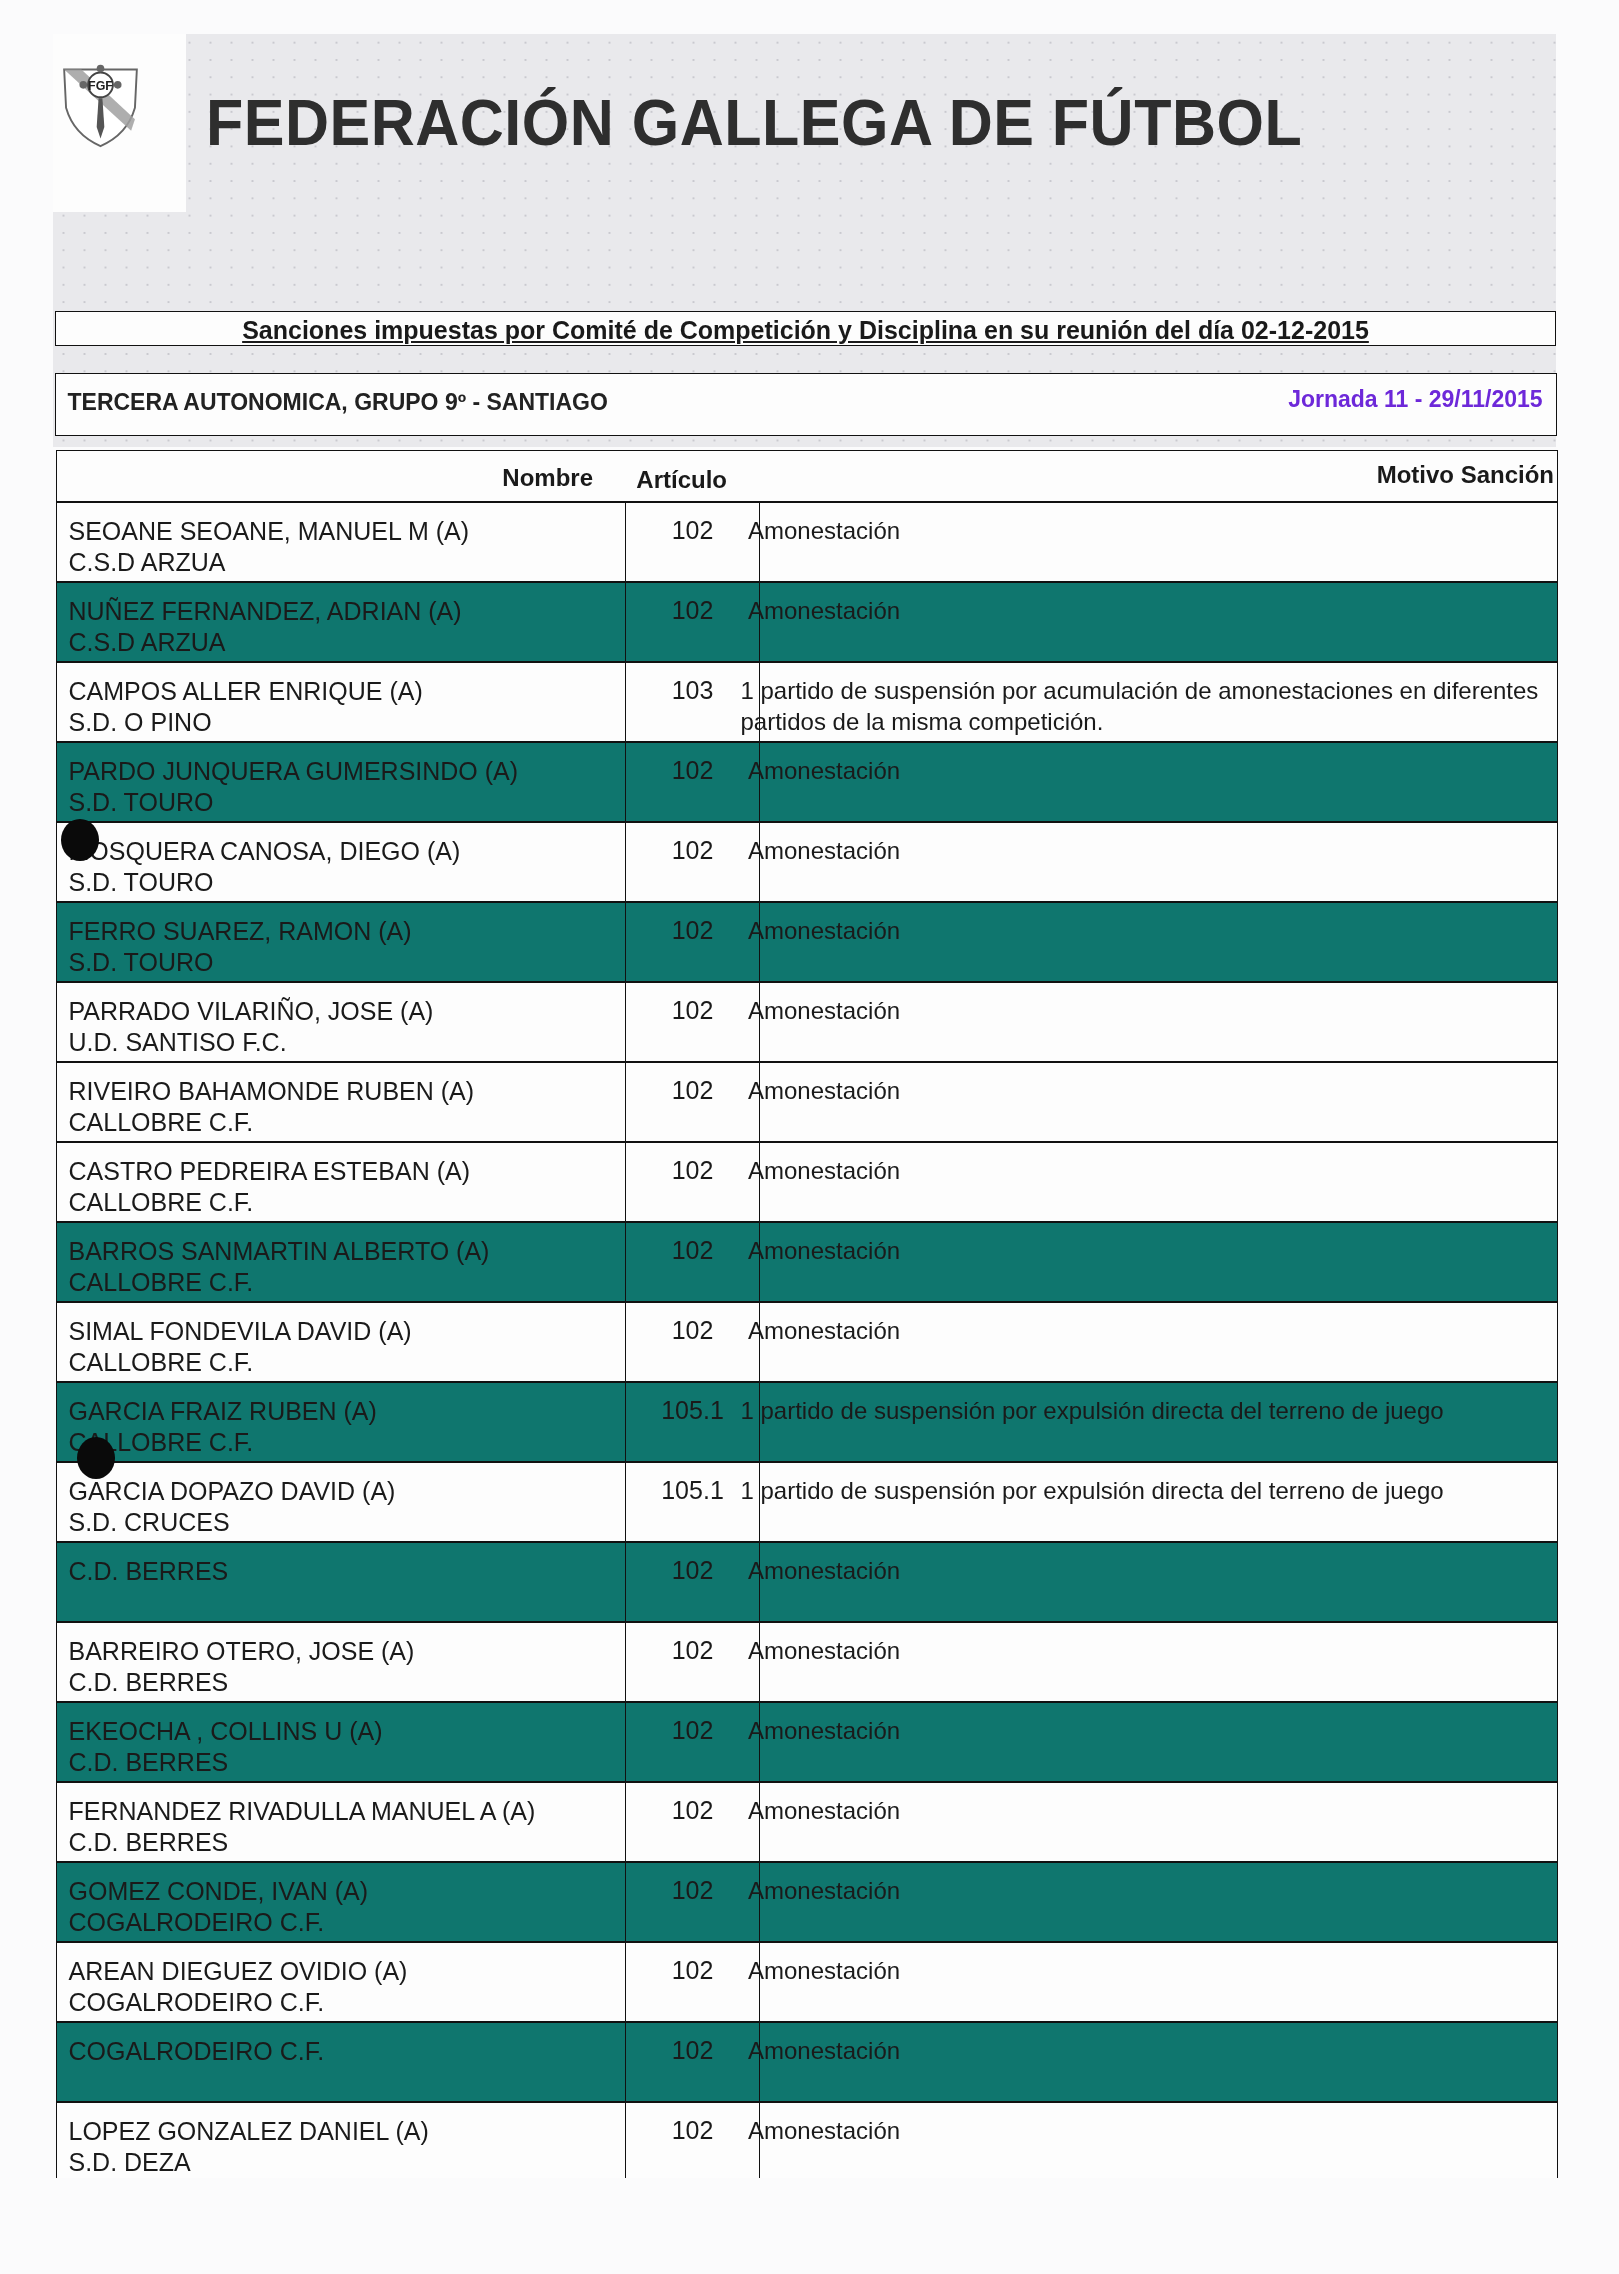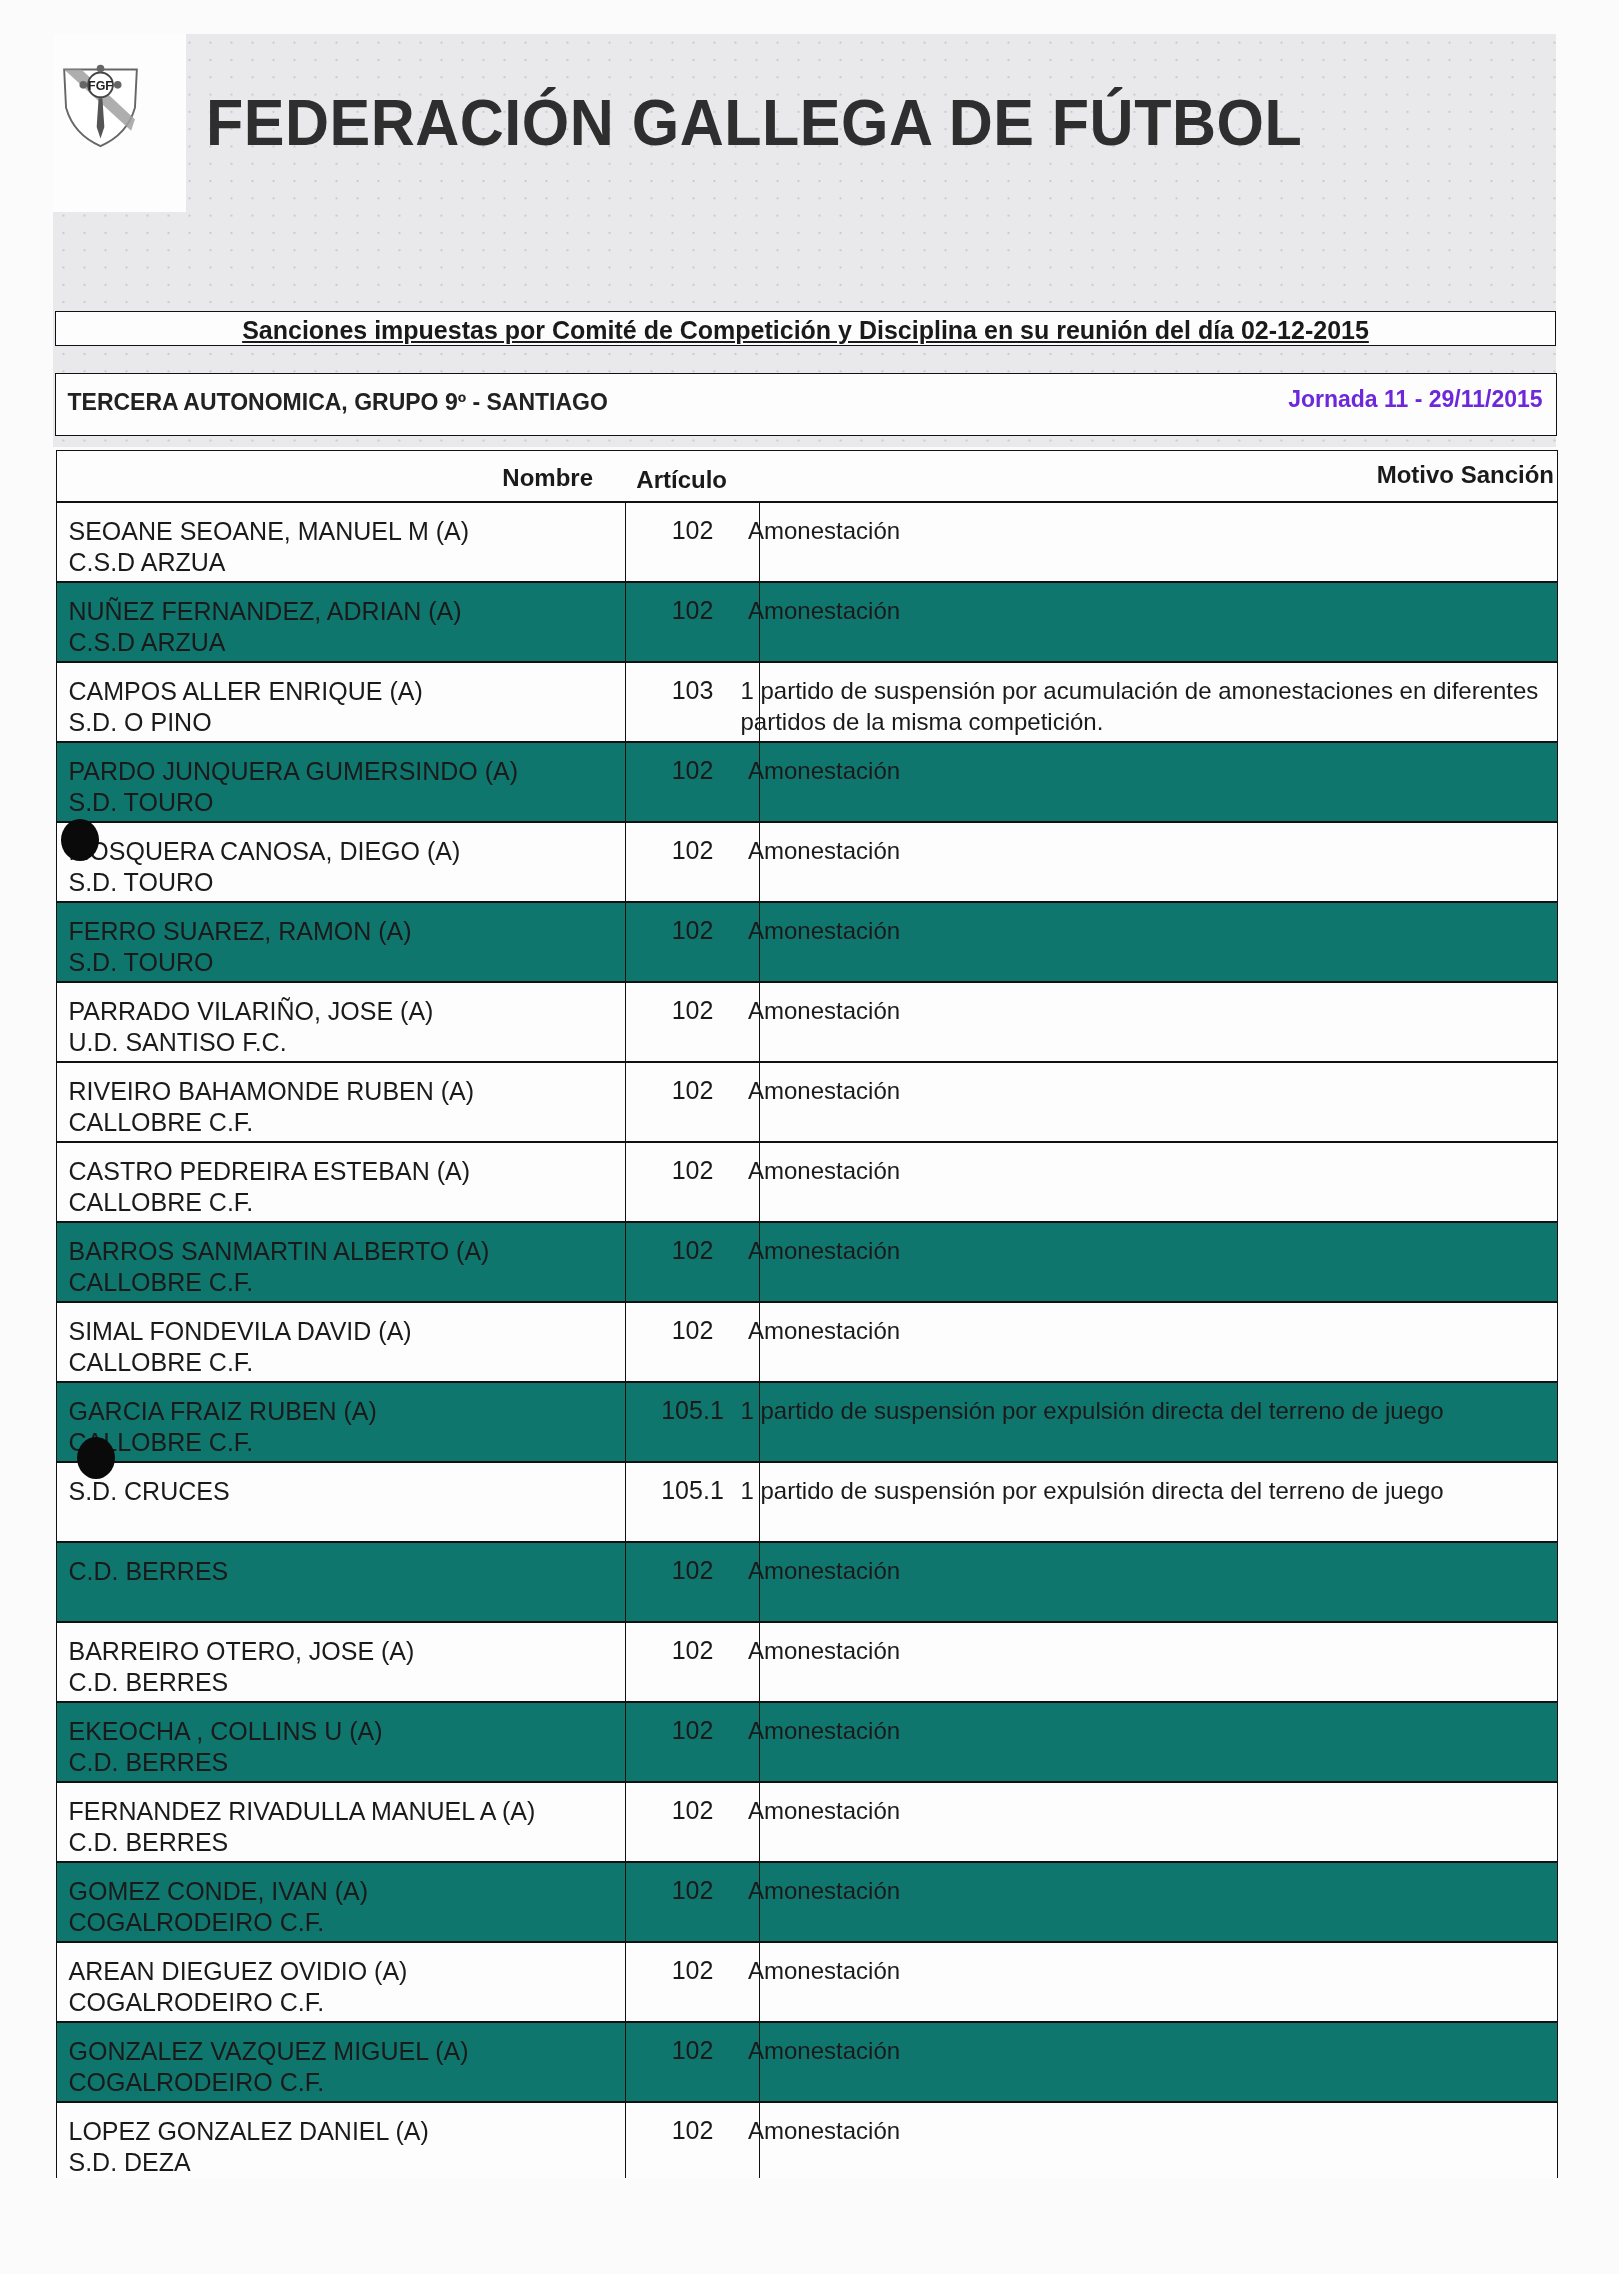--- a/index.html
+++ b/index.html
@@ -203,20 +203,21 @@
       <div class="row shade">
     <div class="cell c-name">
       <div class="player">GARCIA FRAIZ RUBEN (A)</div>
       <div class="club">CALLOBRE C.F.</div>
     </div>
     <div class="cell c-art">105.1</div>
     <div class="cell c-motivo long">1 partido de suspensión por expulsión directa del terreno de juego</div>
   </div>
       <div class="row">
     <div class="cell c-name">
+      <div class="player">GARCIA DOPAZO DAVID (A)</div>
       <div class="club">S.D. CRUCES</div>
     </div>
     <div class="cell c-art">105.1</div>
     <div class="cell c-motivo long">1 partido de suspensión por expulsión directa del terreno de juego</div>
   </div>
       <div class="row shade">
     <div class="cell c-name">
       <div class="club">C.D. BERRES</div>
     </div>
     <div class="cell c-art">102</div>
@@ -257,21 +258,20 @@
       <div class="row">
     <div class="cell c-name">
       <div class="player">AREAN DIEGUEZ OVIDIO (A)</div>
       <div class="club">COGALRODEIRO C.F.</div>
     </div>
     <div class="cell c-art">102</div>
     <div class="cell c-motivo">Amonestación</div>
   </div>
       <div class="row shade">
     <div class="cell c-name">
-      <div class="player">GONZALEZ VAZQUEZ MIGUEL (A)</div>
       <div class="club">COGALRODEIRO C.F.</div>
     </div>
     <div class="cell c-art">102</div>
     <div class="cell c-motivo">Amonestación</div>
   </div>
       <div class="row last">
     <div class="cell c-name">
       <div class="player">LOPEZ GONZALEZ DANIEL (A)</div>
       <div class="club">S.D. DEZA</div>
     </div>

